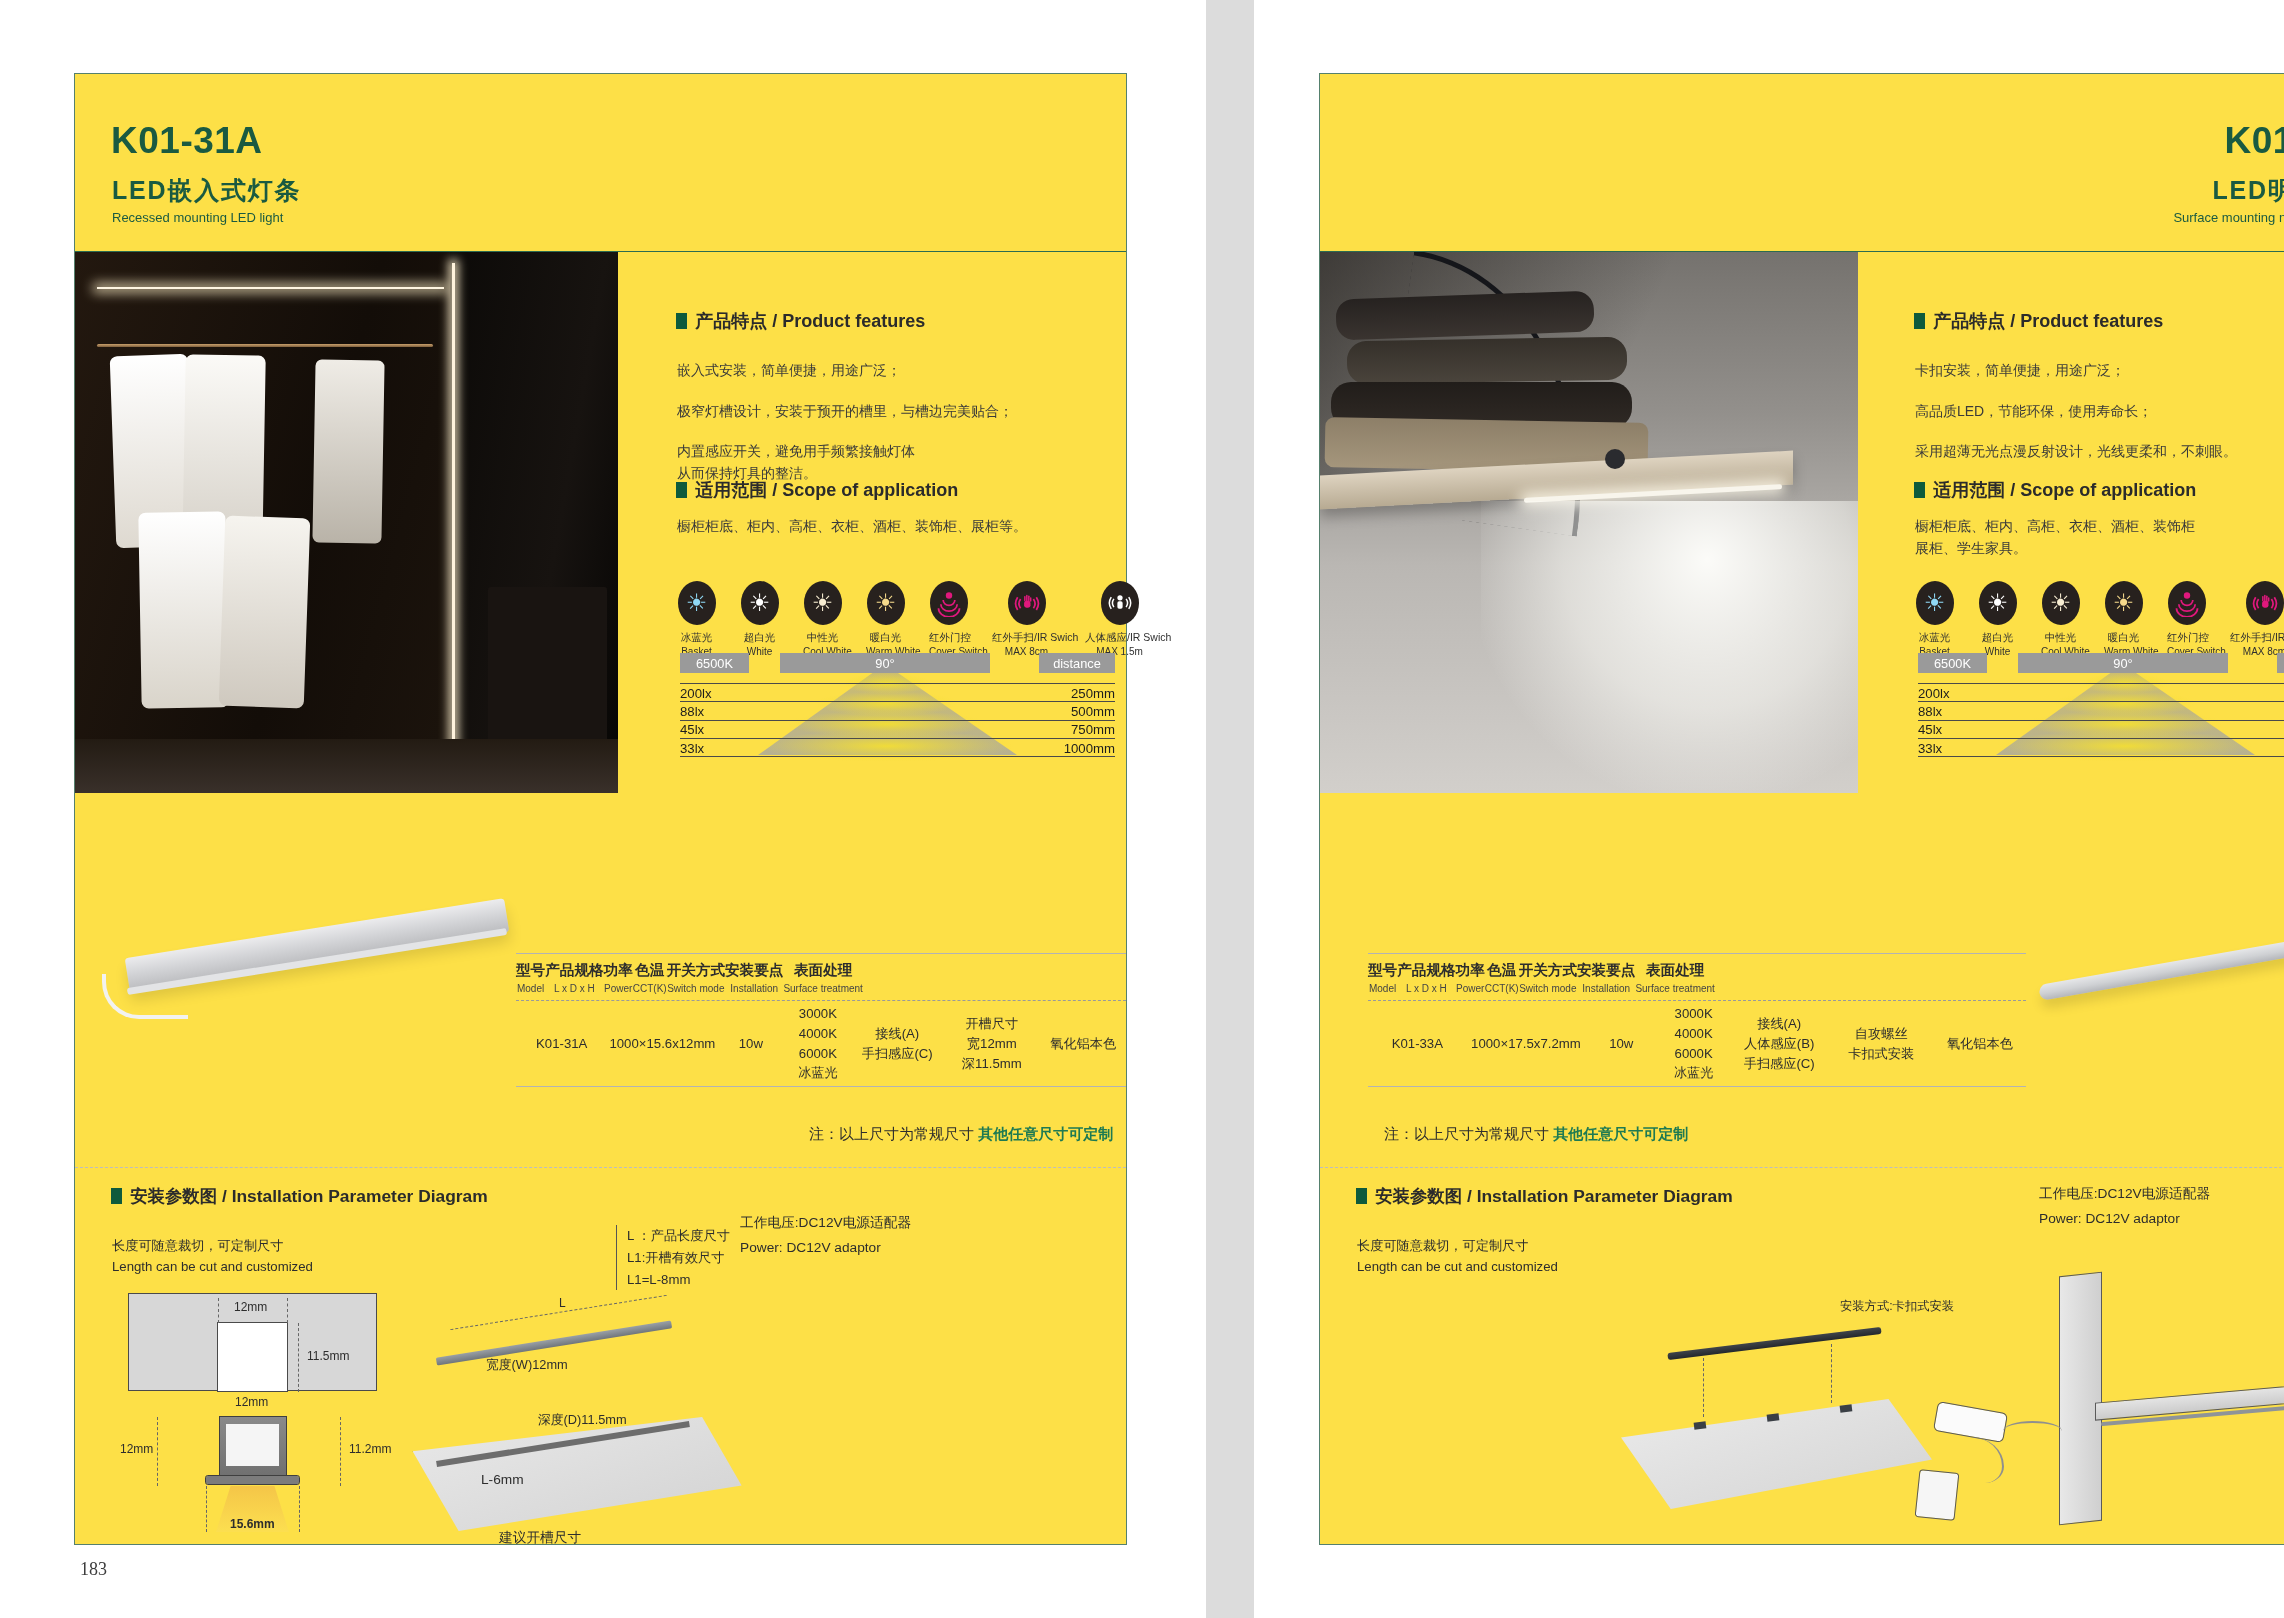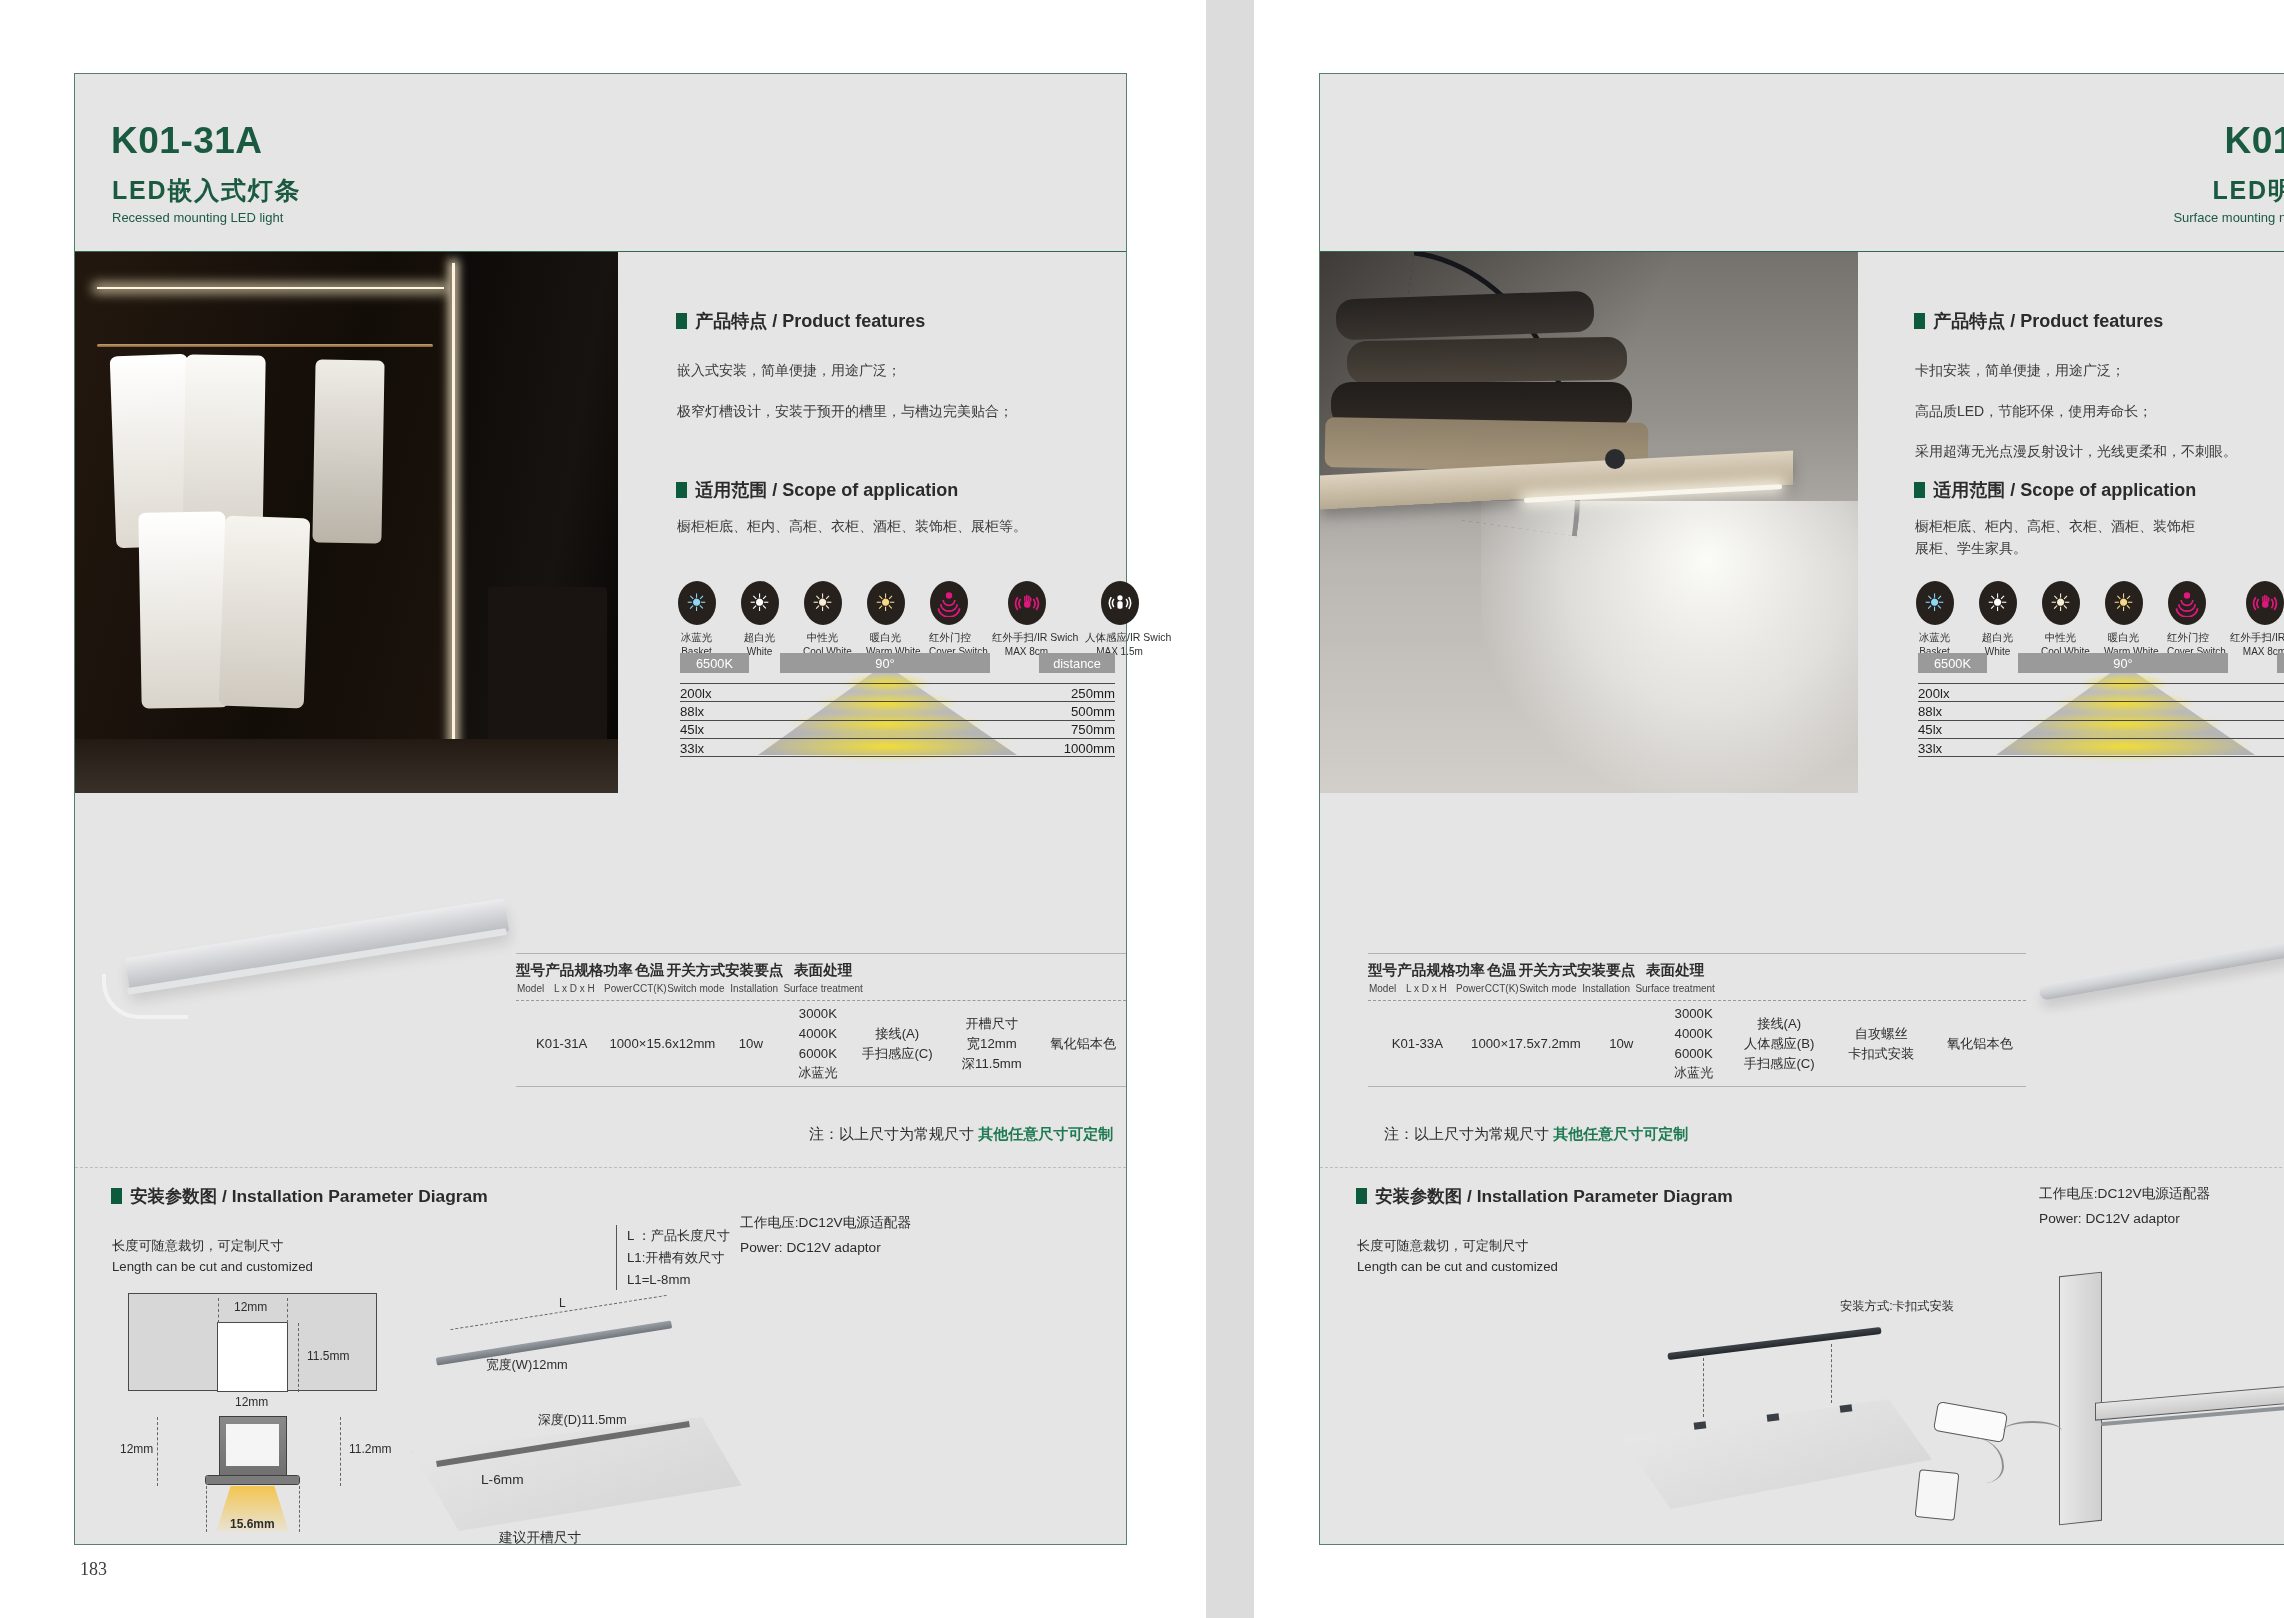--- a/index.html
+++ b/index.html
@@ -1,18 +1,18 @@
 <!DOCTYPE html>
 <html style="font-size:7.3px"><head>
 <meta charset="utf-8">
 <style>
   html,body{margin:0;padding:0;background:#ffffff;font-family:"Liberation Sans",sans-serif;}
   #stage{position:relative;width:2482px;height:1618px;background:#ffffff;overflow:hidden;}
   .abs{position:absolute;}
-  .page{position:absolute;top:73px;height:1470px;border:1.4px solid #55806d;background:#e5e5e5;}
+  .page{position:absolute;top:73px;height:1470px;border:1.4px solid #55806d;background:#fde047;}
   .page-left{left:74px;width:1051px;}
   .page-right{left:1319px;width:1092px;}
   .gutter{position:absolute;top:0;height:1618px;left:1206px;width:48px;background:#dcdcdc;}
   .model-title{font-size:37px;font-weight:bold;color:#1a5a41;letter-spacing:0.5px;}
   .title-cn{font-size:25px;font-weight:bold;color:#1a5a41;letter-spacing:1.8px;}
   .title-en{font-size:13px;color:#1a5a41;}
   .hrule{position:absolute;left:0;right:0;border-top:0.9px solid #2c6b50;}
   .sec-head{display:flex;align-items:center;gap:8.2px;}
   .bullet{width:11px;height:16.4px;background:#0e5a3c;flex:0 0 auto;}
   .sec-head span{font-size:18px;font-weight:bold;color:#2b2b2b;}
@@ -91,20 +91,22 @@
     <div class="abs sec-head" style="left:601px;top:235px;">
       <div class="bullet"></div>
       <span>产品特点 / Product features</span>
     </div>
     <div class="abs feat body-text" style="left:602px;top:286px;width:448px;">
 
         <p class="preline">嵌入式安装，简单便捷，用途广泛；</p>
 
         <p class="preline">极窄灯槽设计，安装于预开的槽里，与槽边完美贴合；</p>
 
+        <p class="preline">内置感应开关，避免用手频繁接触灯体
+从而保持灯具的整洁。</p>
 
     </div>
 
     <div class="abs sec-head" style="left:601px;top:404px;">
       <div class="bullet"></div>
       <span>适用范围 / Scope of application</span>
     </div>
     <div class="abs body-text preline" style="left:602px;top:442px;width:457px;">橱柜柜底、柜内、高柜、衣柜、酒柜、装饰柜、展柜等。</div>
 
     <div class="icons-row" style="left:602px;top:507px;">

